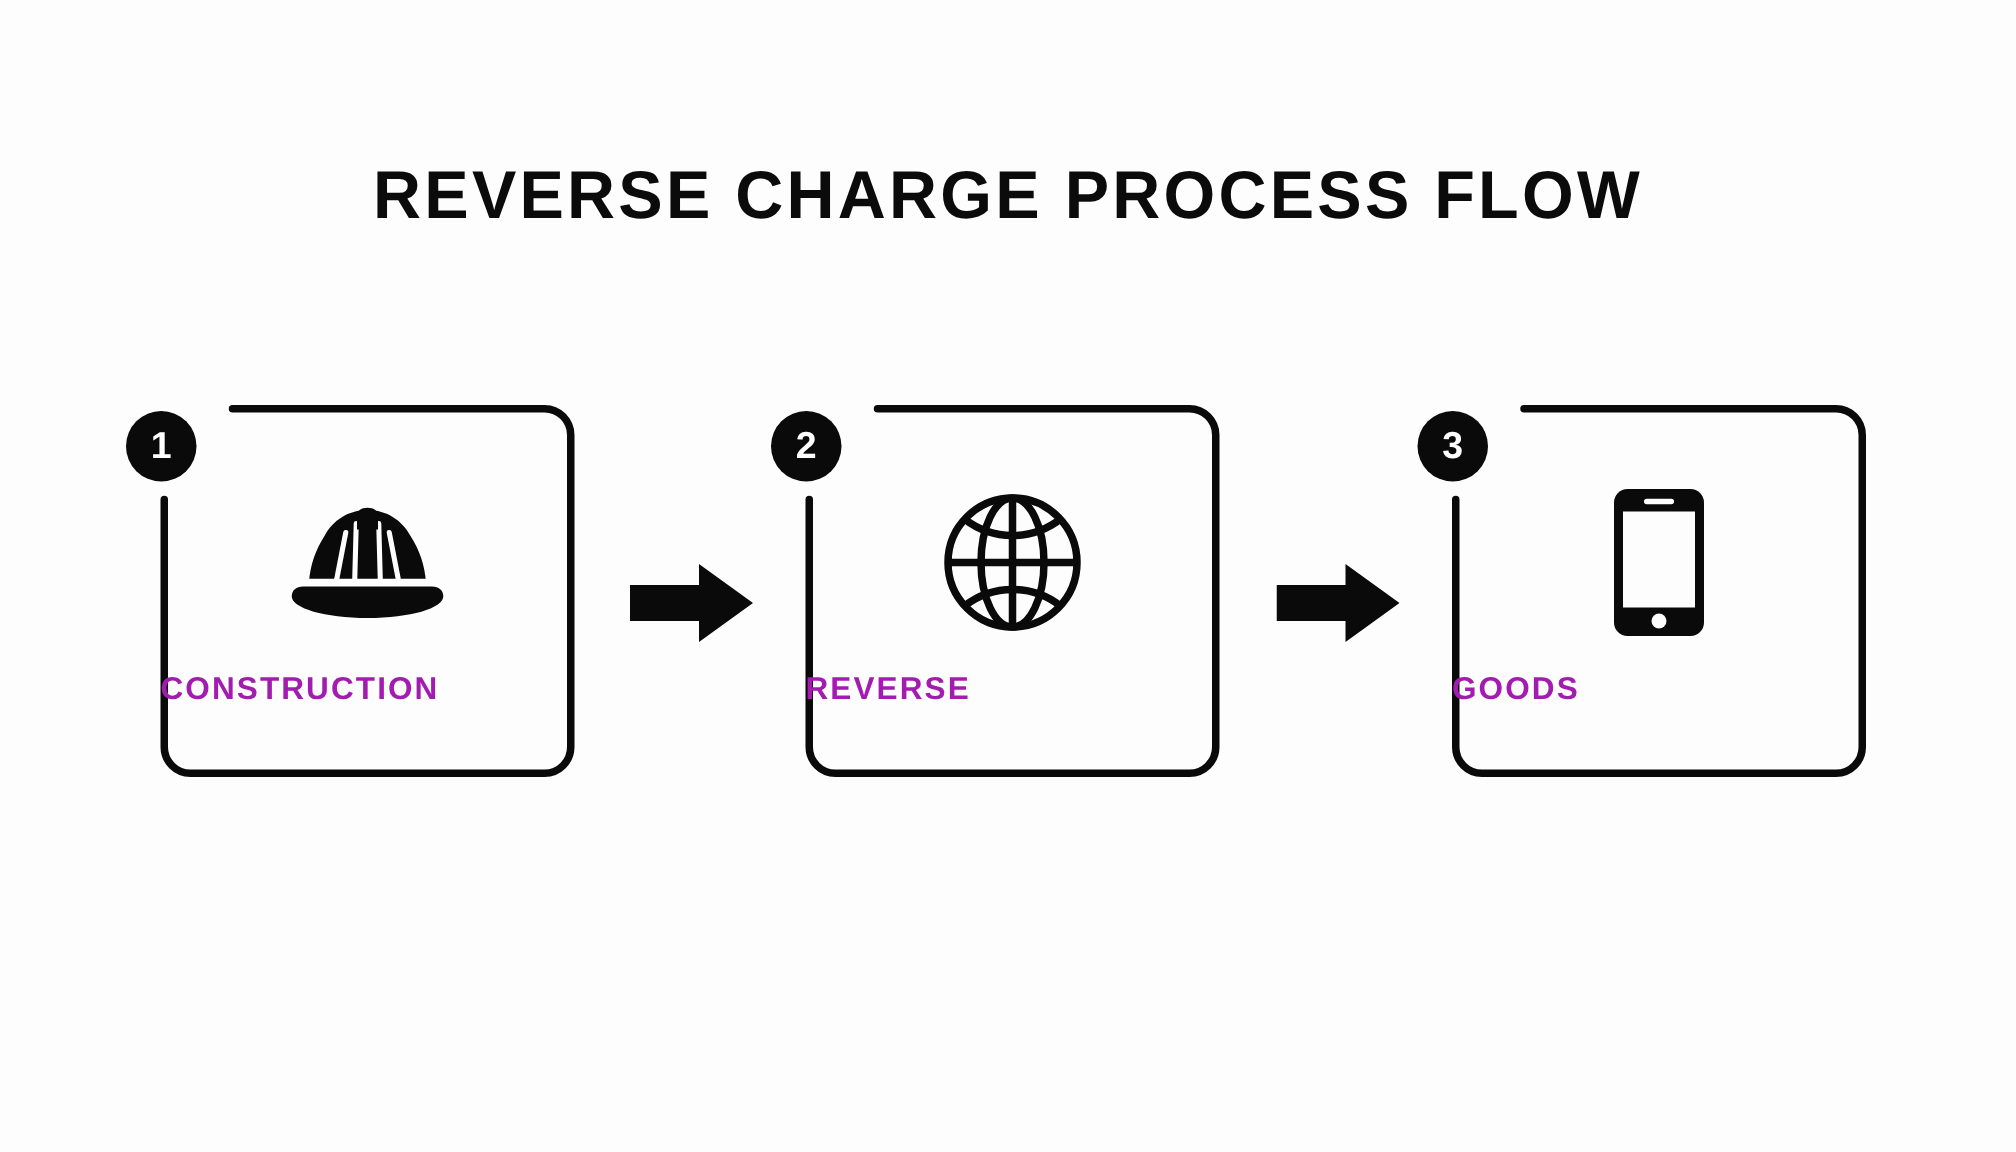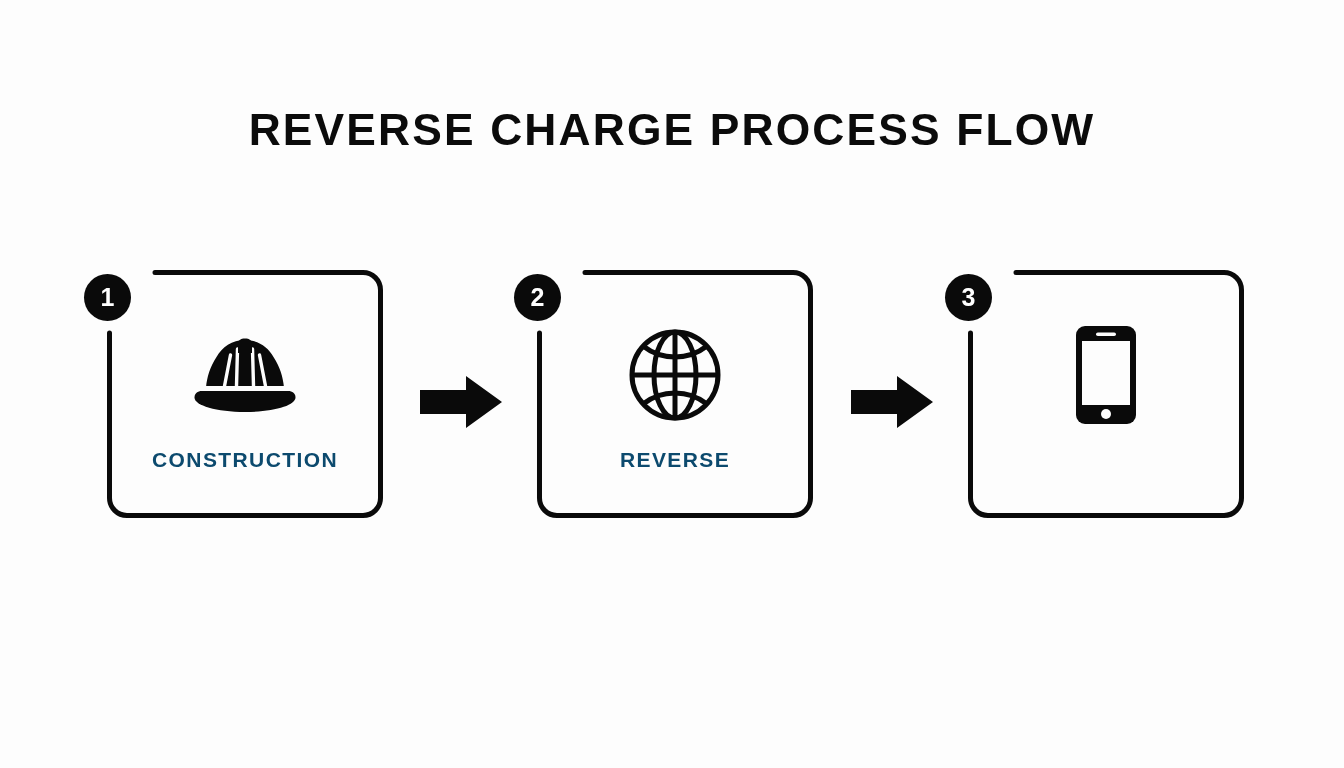--- a/index.html
+++ b/index.html
@@ -108,27 +108,27 @@
 
   .card-icon svg {
     display: block;
   }
 
   .card-label {
     position: absolute;
     left: 0;
     right: 0;
     top: 178px;
-    text-align: center;
+    text-align: left;
     font-family: "Liberation Sans", sans-serif;
     font-weight: bold;
     font-size: 21px;
     letter-spacing: 1.4px;
     line-height: 24px;
-    color: #0c4a6e;
+    color: #a21caf;
     white-space: nowrap;
   }
 
   
   .flow-arrow {
     position: absolute;
     top: 106px;
     width: 82px;
     height: 52px;
   }
@@ -230,16 +230,17 @@
       <div class="card-icon">
 
         <svg width="62" height="100" viewBox="0 0 62 100" aria-hidden="true">
           <rect x="1" y="1" width="60" height="98" rx="9" ry="9" fill="#0a0a0a"></rect>
           <rect x="7" y="16" width="48" height="64" fill="#fdfdfd"></rect>
           <rect x="21" y="7.5" width="20" height="3.6" rx="1.8" ry="1.8" fill="#fdfdfd"></rect>
           <circle cx="31" cy="89" r="5" fill="#fdfdfd"></circle>
         </svg>
       </div>
 
+      <div class="card-label">GOODS</div>
     </div>
 
   </div>
 </div>
 
 </body></html>

